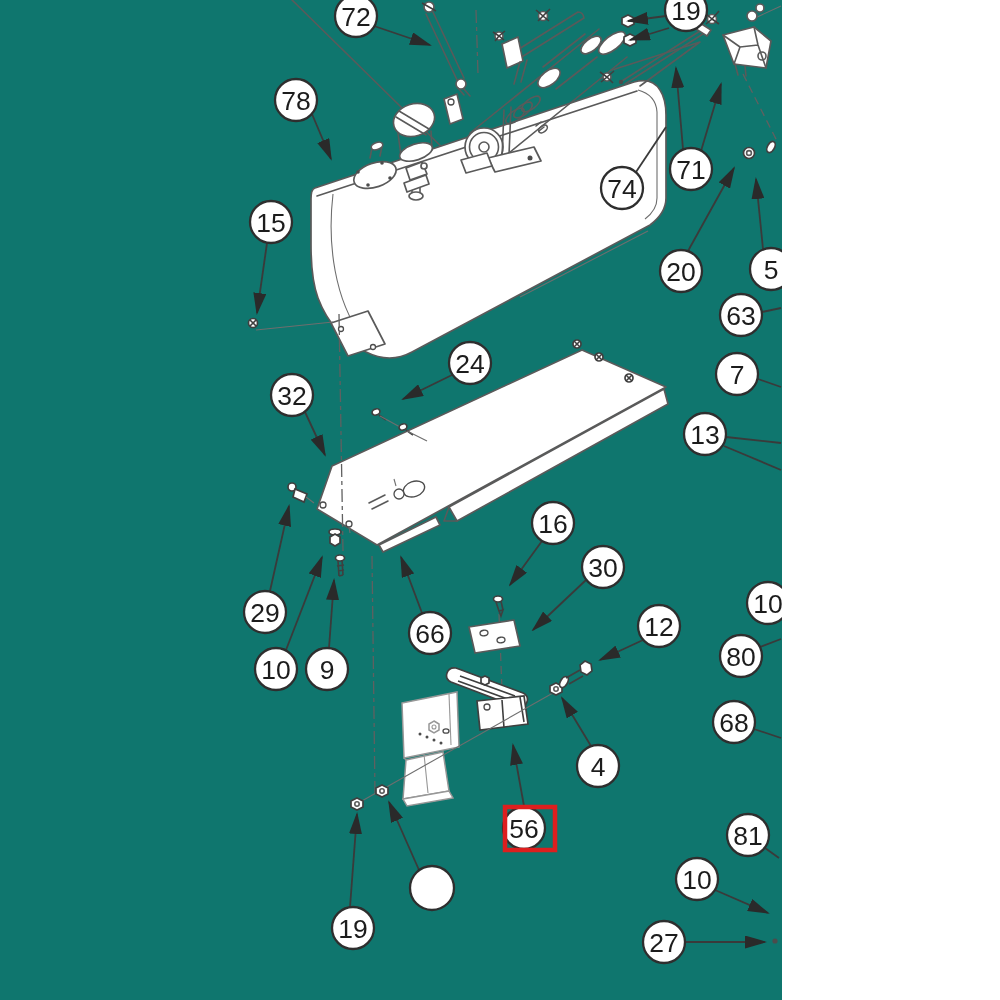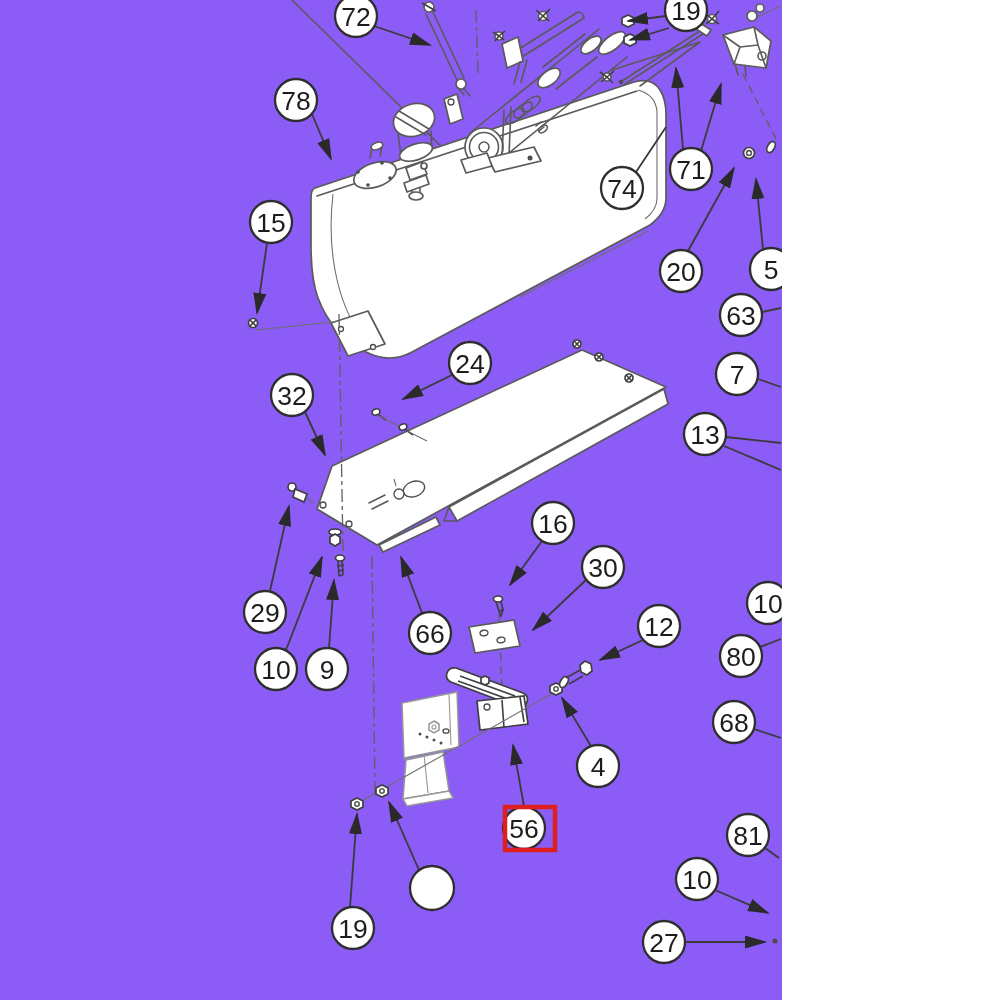--- a/index.html
+++ b/index.html
@@ -1,16 +1,16 @@
 <!DOCTYPE html>
 <html><head>
 <meta charset="utf-8">
 <style>
   html,body{margin:0;padding:0;background:#ffffff;}
-  .stage{position:relative;width:1000px;height:1000px;background:#8b5cf6;overflow:hidden;
+  .stage{position:relative;width:1000px;height:1000px;background:#0f766e;overflow:hidden;
          font-family:"Liberation Sans", sans-serif;}
   svg{display:block;}
   .part{fill:none;stroke:#5a5a5a;stroke-width:1.6;stroke-linejoin:round;stroke-linecap:round;}
   .part-fill{fill:#ffffff;stroke:#5a5a5a;stroke-width:1.7;stroke-linejoin:round;}
   .part-thin{fill:none;stroke:#6e6e6e;stroke-width:1.1;}
   .part-dark{fill:none;stroke:#3f3f3f;stroke-width:1.6;}
   .part-darkfill{fill:#ffffff;stroke:#3f3f3f;stroke-width:1.7;}
   .gray{stroke:#979797;}
   .grayfill{fill:#ffffff;stroke:#979797;stroke-width:1.5;}
   .centerline{fill:none;stroke:#606060;stroke-width:1.3;stroke-dasharray:13 4 4 4;}

